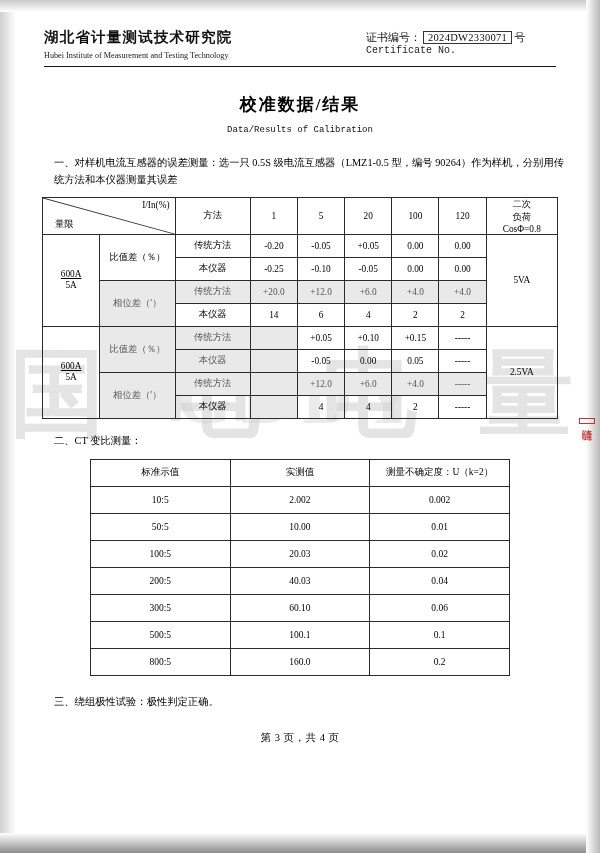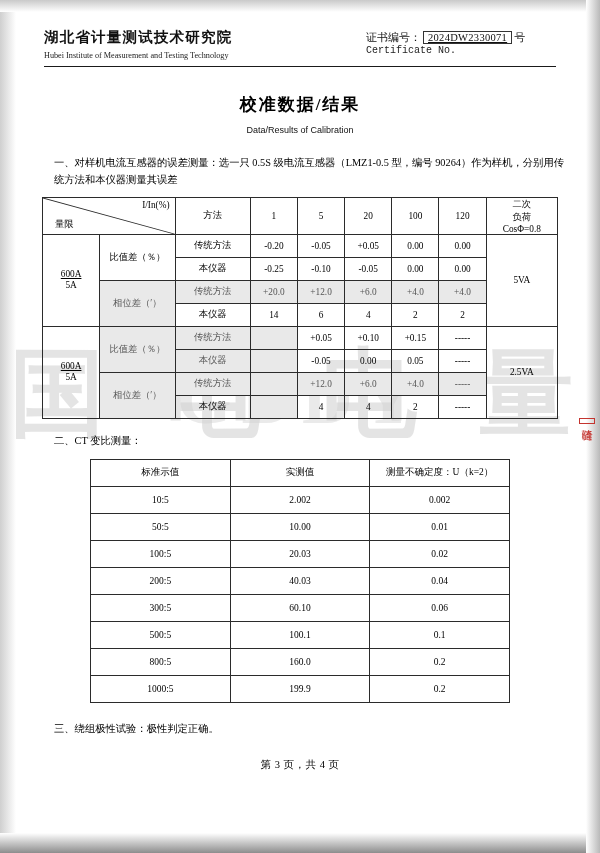--- a/index.html
+++ b/index.html
@@ -97,21 +97,20 @@
     font-size: 11px;
     color: #111;
     white-space: nowrap;
   }
   .cert-num {
     border: 1px solid #333;
     padding: 0px 4px;
     margin: 0 2px;
     font-size: 10.5px;
     letter-spacing: .3px;
-    text-decoration: underline;
   }
   .cert-en {
     font-family: Liberation Mono, monospace;
     font-size: 10px;
     color: #222;
     margin-top: 0;
   }
   .rule {
     margin: 6px 22px 0 22px;
     border-bottom: 1.4px solid #1a1a1a;
@@ -121,21 +120,21 @@
     text-align: center;
     font-family: "Liberation Serif", serif;
     font-weight: bold;
     font-size: 17px;
     letter-spacing: 2px;
     margin-top: 26px;
     color: #000;
   }
   .title-en {
     text-align: center;
-    font-family: Liberation Sans, sans-serif;
+    font-family: Liberation Mono, monospace;
     font-size: 9px;
     margin-top: 9px;
     color: #111;
   }
   
   .sec {
     font-family: "Liberation Serif", serif;
     font-size: 10.3px;
     line-height: 1.65;
     color: #000;
@@ -472,25 +471,20 @@
         <tr>
           <td>500:5</td>
           <td>100.1</td>
           <td>0.1</td>
         </tr>
         <tr>
           <td>800:5</td>
           <td>160.0</td>
           <td>0.2</td>
         </tr>
-        <tr>
-          <td>1000:5</td>
-          <td>199.9</td>
-          <td>0.2</td>
-        </tr>
       </tbody>
     </table>
 
     <div class="sec sec3">三、绕组极性试验：极性判定正确。</div>
 
     <div class="footer">第 3 页，共 4 页</div>
   </div>
 </div>
 
 </body></html>

